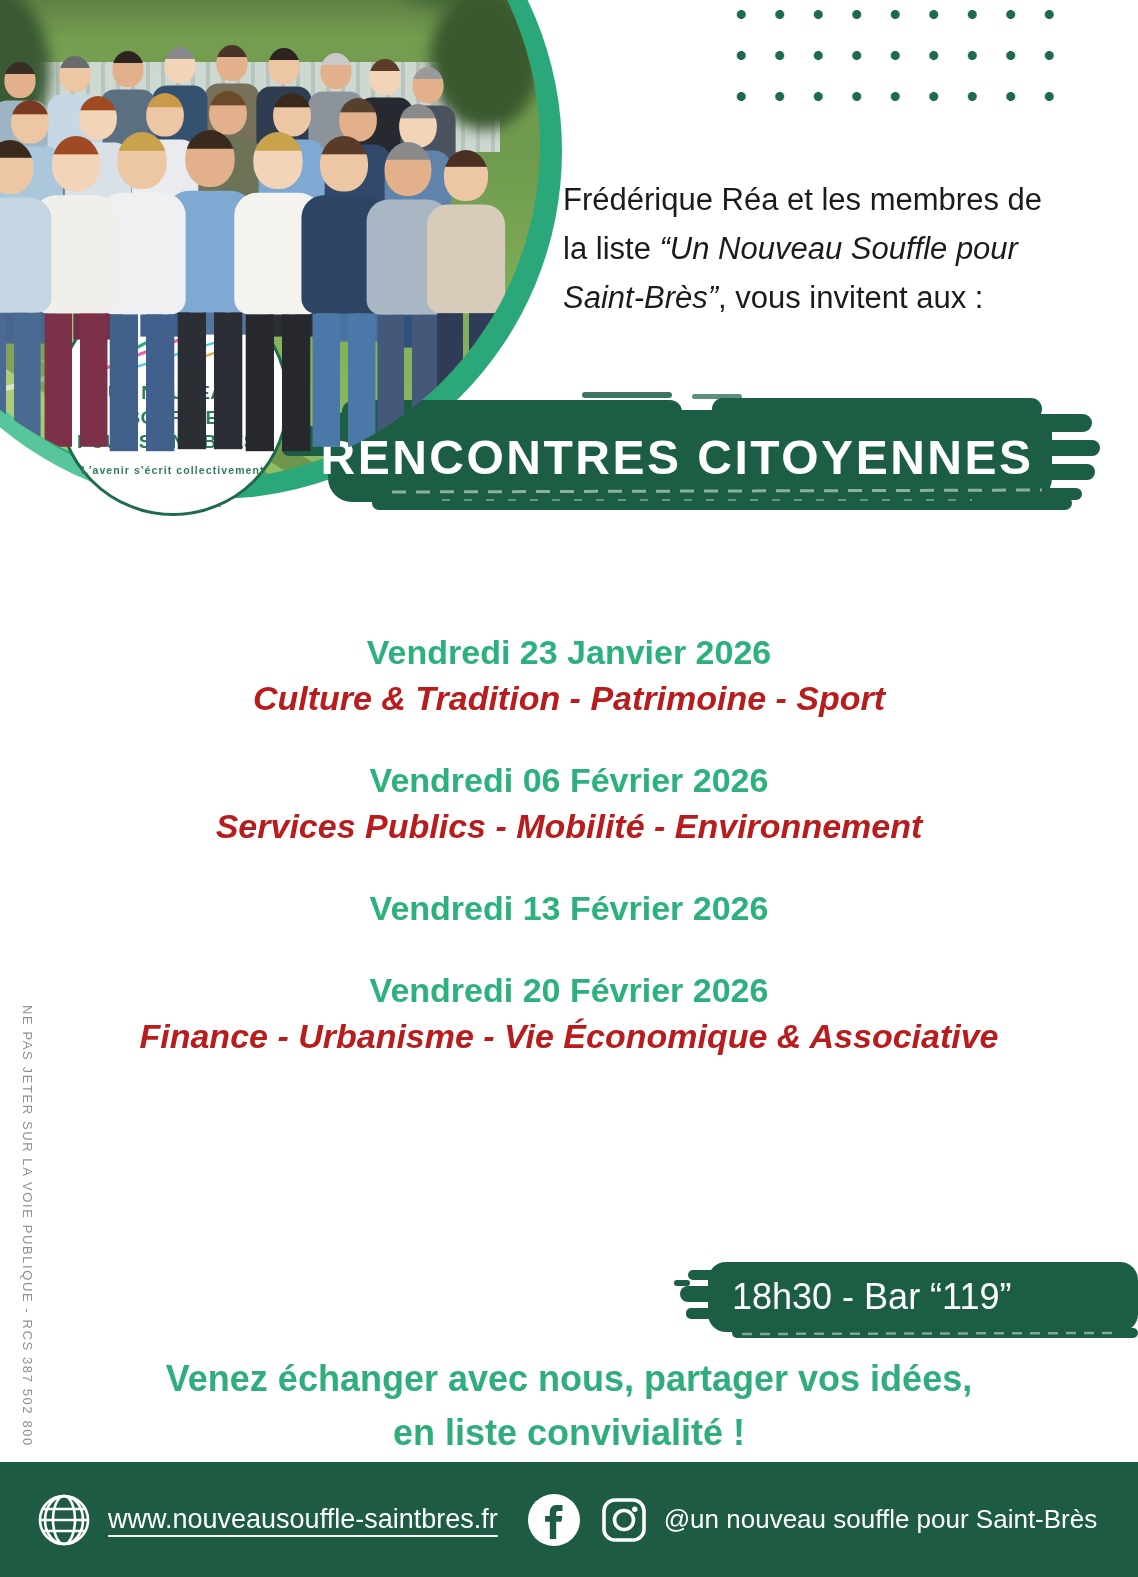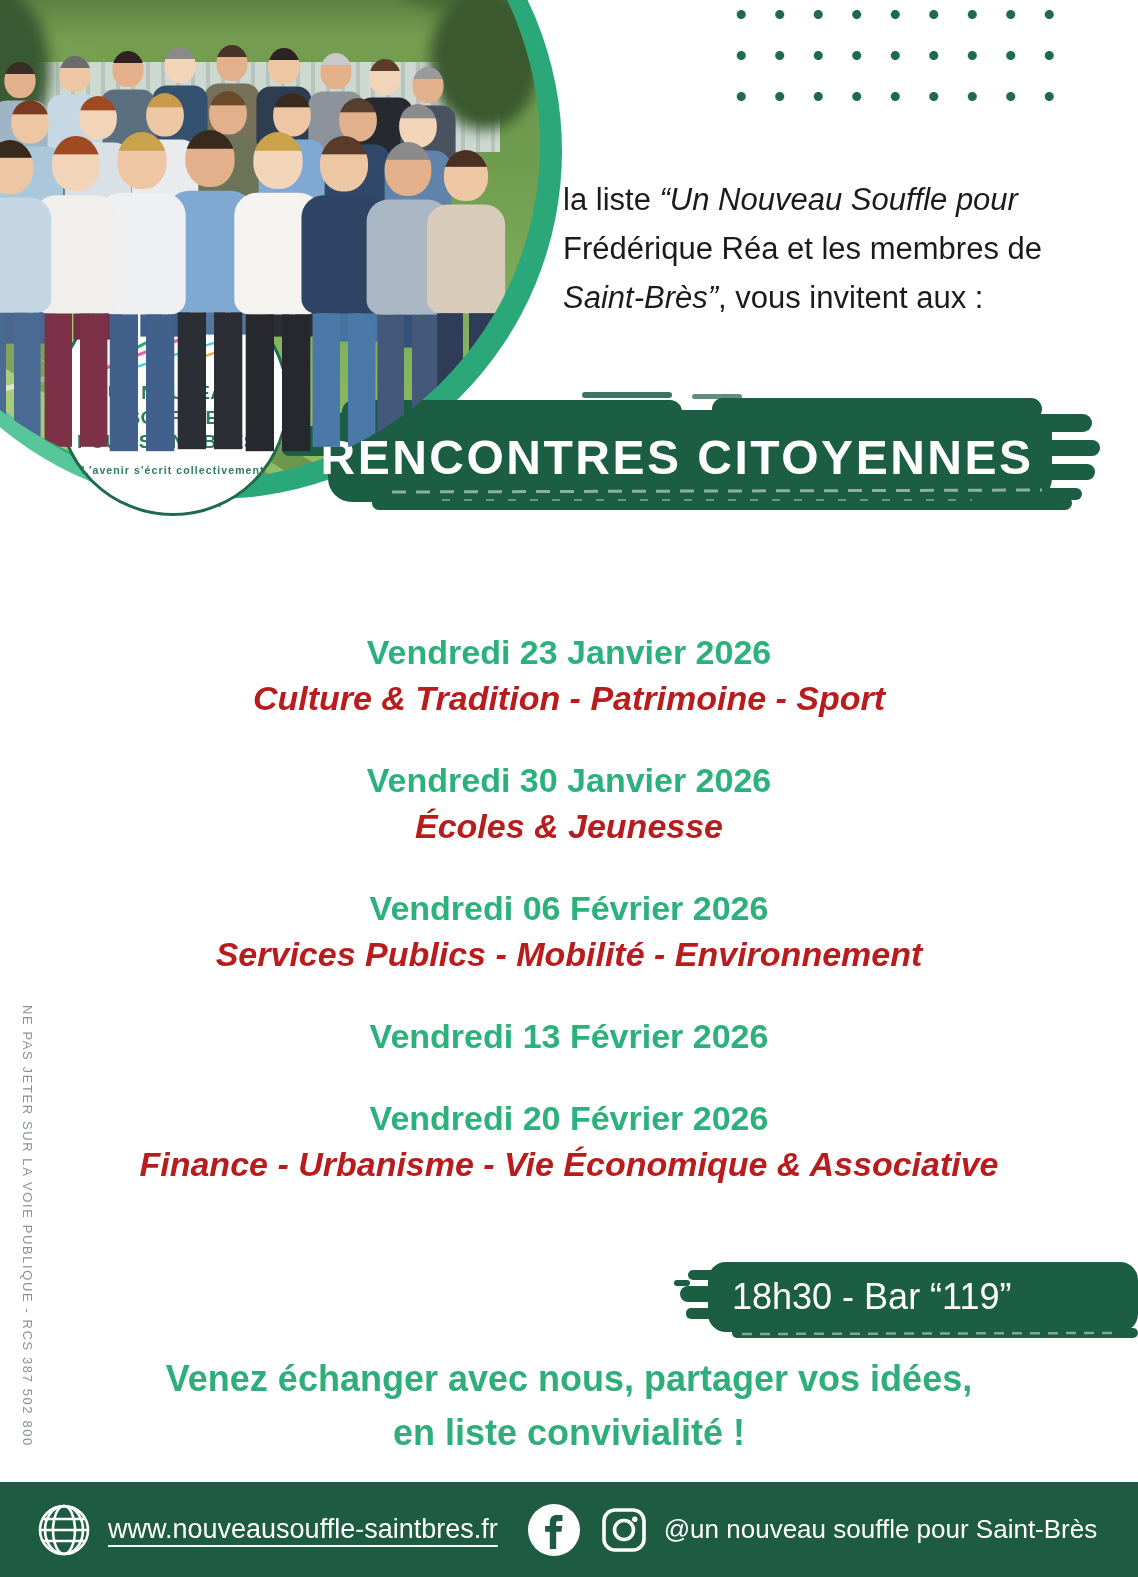--- a/index.html
+++ b/index.html
@@ -85,21 +85,21 @@
     position:absolute; left:0; width:100%; top:1352px; text-align:center;
     font-size:36px; font-weight:bold; color:#2fae7c; line-height:1.5;
   }
   
   .side-note{
     position:absolute; left:20px; top:1005px; height:460px;
     writing-mode:vertical-rl; font-size:13px; color:#8b919b; letter-spacing:1.6px; white-space:nowrap;
   }
   
   .footer{
-    position:absolute; left:0; right:0; bottom:0; height:95px; background:#1d5c42;
+    position:absolute; left:0; right:0; bottom:0; height:115px; background:#1d5c42;
     display:flex; align-items:center; color:#ffffff;
   }
   .footer .url{
     margin-left:16px; font-size:27px; text-decoration:underline;
     text-underline-offset:7px; text-decoration-thickness:2px;
   }
   .footer .handle{margin-left:14px; font-size:26px;}
   .icon{flex:0 0 auto;}
 </style>
 </head>
@@ -255,22 +255,22 @@
     <div class="logo-title">
       <div>UN NOUVEAU SOUFFLE</div>
       <div>POUR SAINT-BRÈS !</div>
     </div>
     <div class="logo-tagline">L'avenir s'écrit collectivement</div>
   </div>
 
   <div class="dots"></div>
 
   <div class="invite">
+    <div><span>Frédérique Réa et les membres de</span></div>
     <div><span>la liste </span><span class="it">“Un Nouveau Souffle pour</span></div>
-    <div><span>Frédérique Réa et les membres de</span></div>
     <div><span class="it">Saint-Brès”</span><span>, vous invitent aux :</span></div>
   </div>
 
   <div class="banner1">
     <svg viewBox="0 0 820 132" preserveAspectRatio="none">
       <g fill="#1b5e44">
         <rect x="46" y="18" width="724" height="92" rx="24"></rect>
         <rect x="60" y="8" width="340" height="24" rx="12"></rect>
         <rect x="430" y="6" width="330" height="22" rx="11"></rect>
         <rect x="14" y="34" width="66" height="30" rx="15"></rect>
@@ -289,24 +289,20 @@
     <div class="banner1-text">RENCONTRES CITOYENNES</div>
   </div>
 
 
   <div class="schedule">
     <div class="event">
       <div class="date">Vendredi 23 Janvier 2026</div>
       <div class="topics">Culture &amp; Tradition - Patrimoine - Sport</div>
     </div>
     <div class="event">
-      <div class="date">Vendredi 30 Janvier 2026</div>
-      <div class="topics">Écoles &amp; Jeunesse</div>
-    </div>
-    <div class="event">
       <div class="date">Vendredi 06 Février 2026</div>
       <div class="topics">Services Publics - Mobilité - Environnement</div>
     </div>
     <div class="event">
       <div class="date">Vendredi 13 Février 2026</div>
     </div>
     <div class="event">
       <div class="date">Vendredi 20 Février 2026</div>
       <div class="topics">Finance - Urbanisme - Vie Économique &amp; Associative</div>
     </div>

